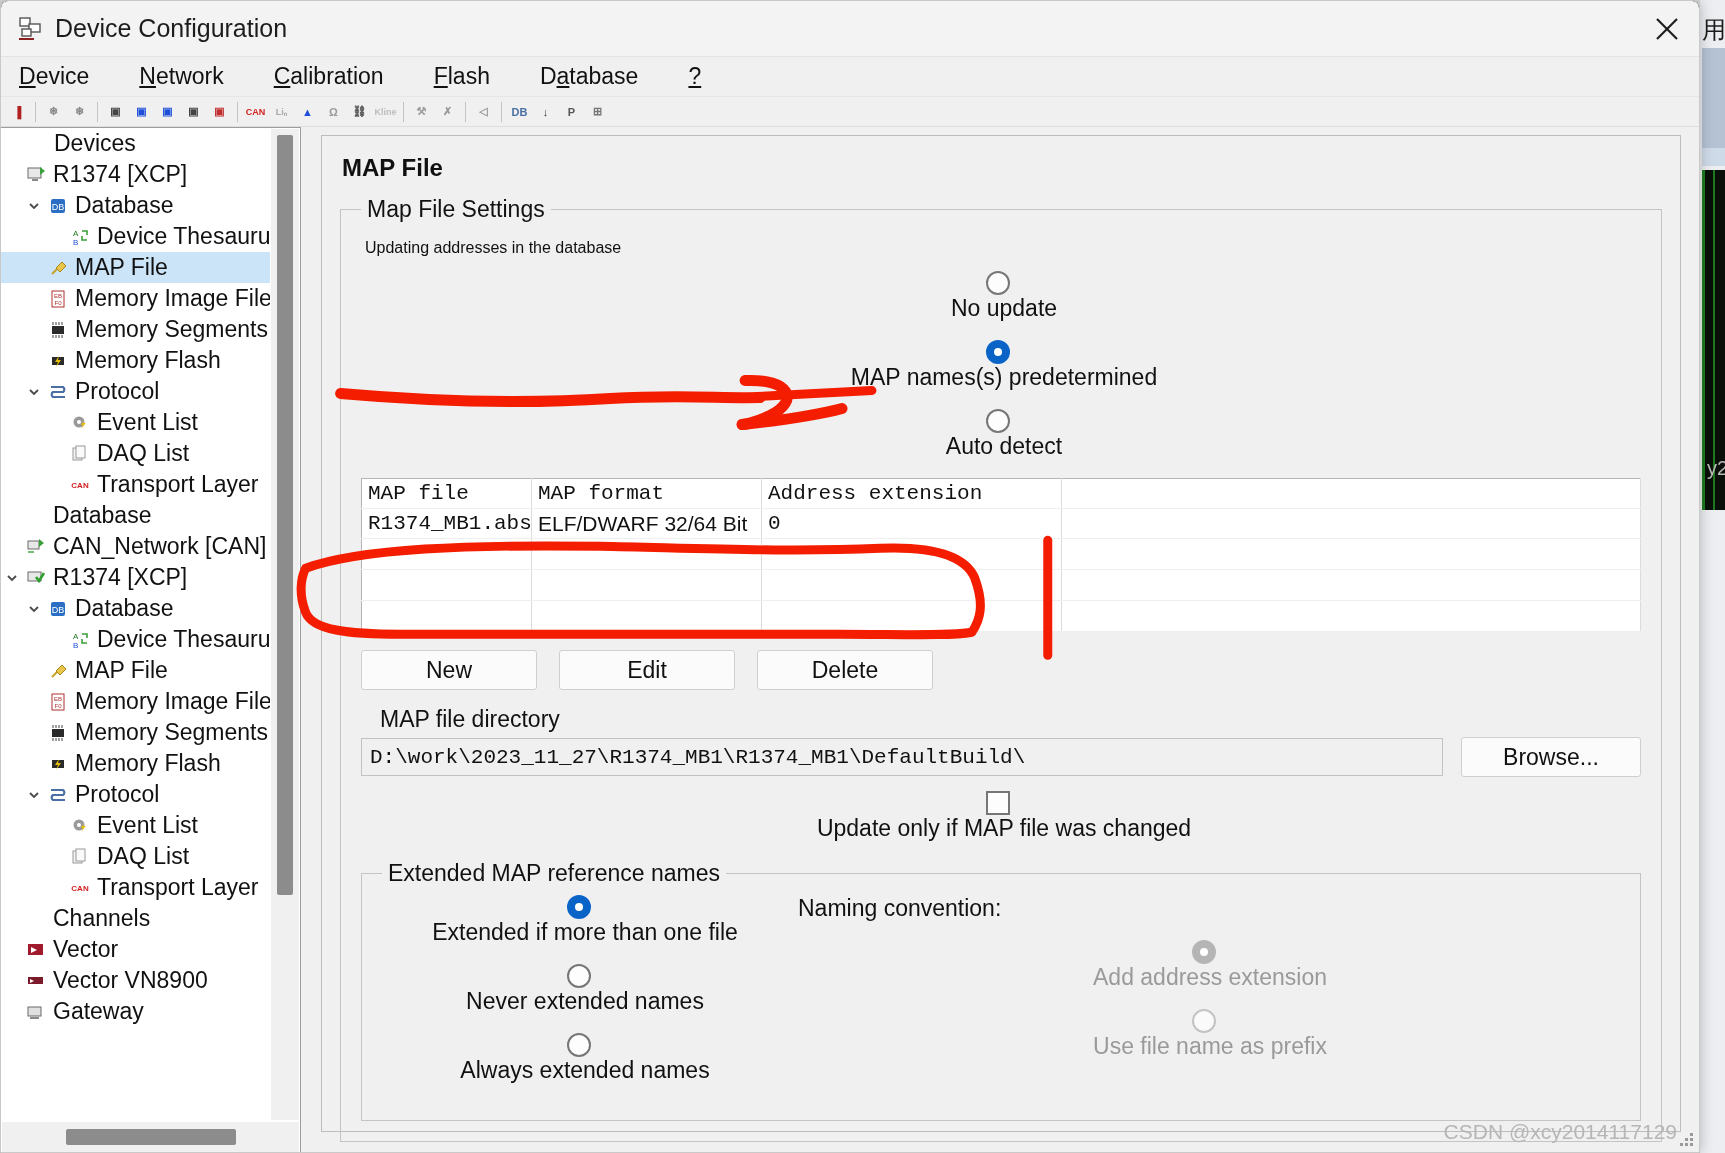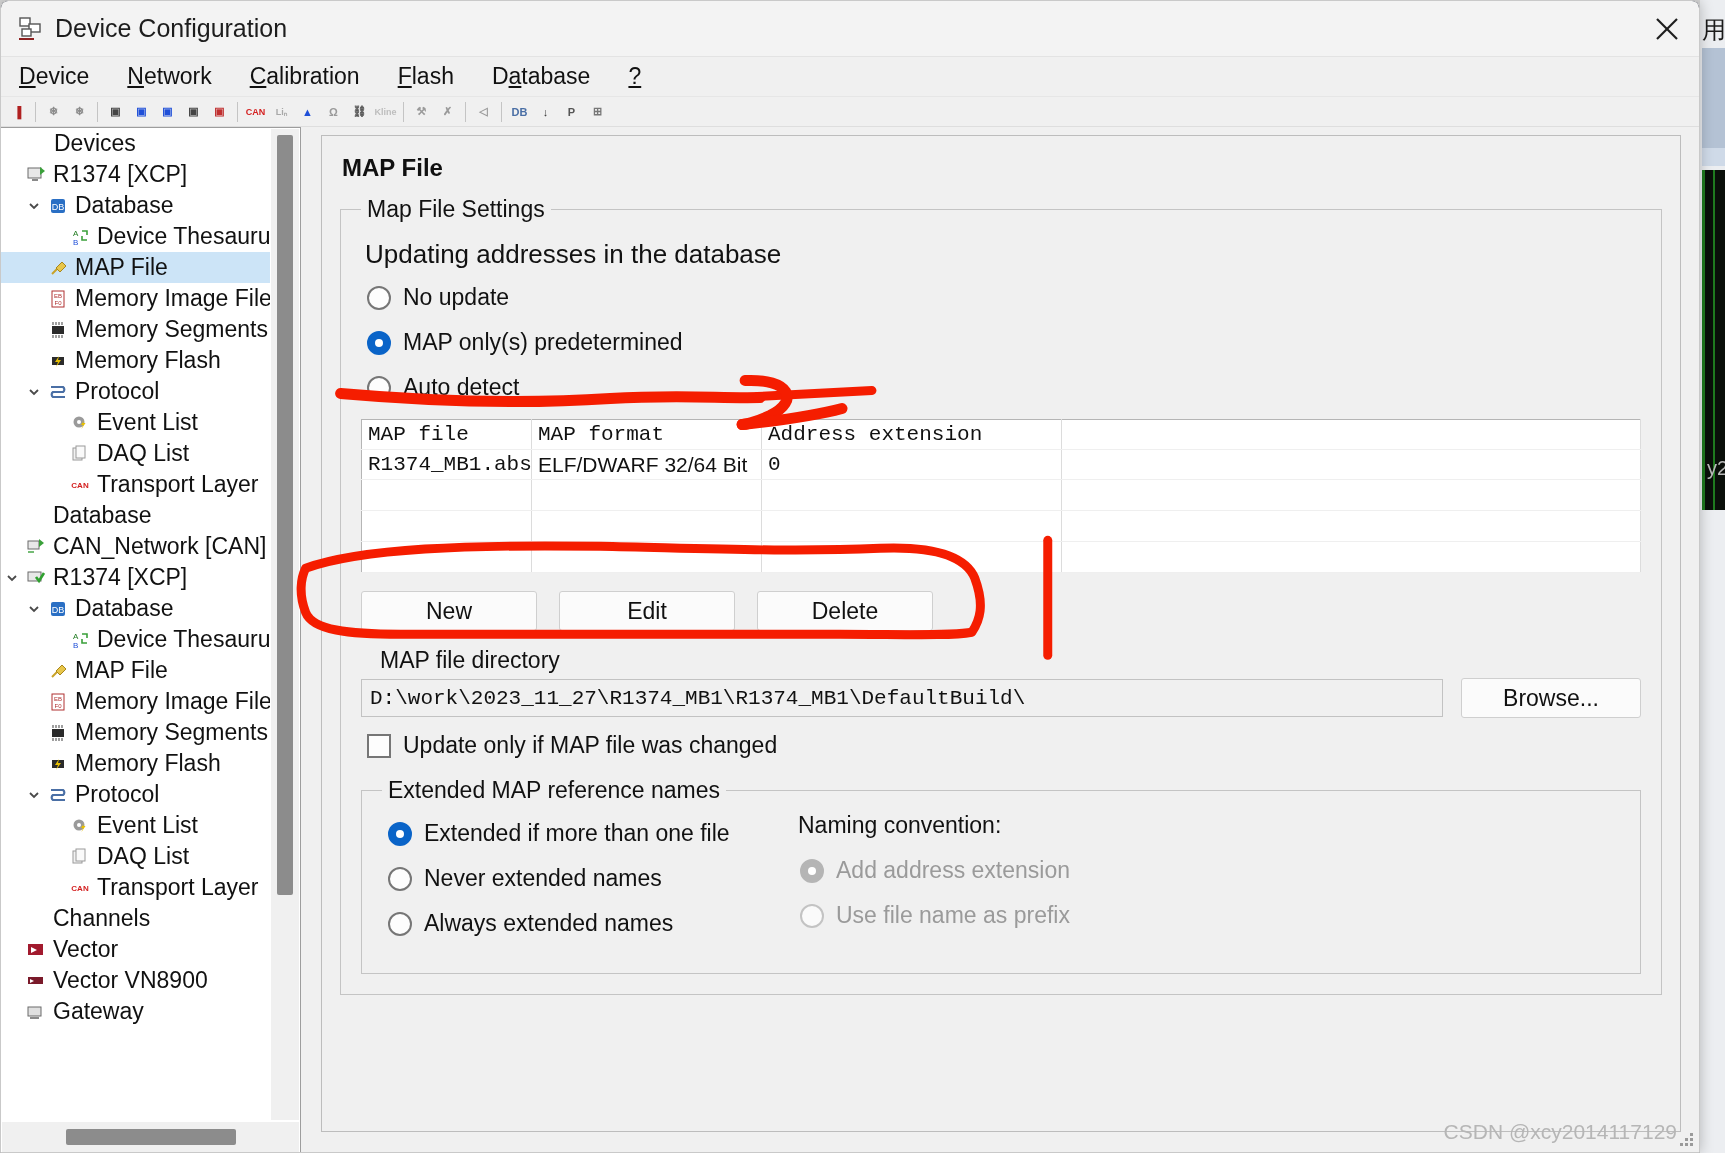--- a/index.html
+++ b/index.html
@@ -84,21 +84,21 @@
     cursor: pointer;
   }
   #close-button svg { display: block; }
 
   
   #menubar {
     height: 40px;
     background: #f0f0f0;
     display: flex; align-items: center;
     padding-left: 14px;
-    gap: 30px;
+    gap: 42px;
     border-bottom: 1px solid #e6e6e6;
   }
   .menu-item {
     font-size: 23px; color: #111;
     padding: 2px 4px;
     cursor: default;
     white-space: nowrap;
   }
   .menu-item .acc { text-decoration: underline; }
 
@@ -196,30 +196,31 @@
   fieldset.group {
     border: 1px solid #c4c4c4;
     border-radius: 0;
     margin: 0 0 14px 0;
     padding: 8px 20px 18px 20px;
   }
   fieldset.group > legend {
     font-size: 23px; color: #111; padding: 0 6px;
   }
   .sub-label {
-    font-size: 26px; color: #111;
+    font-size: 16px; color: #111;
     margin: 8px 0 14px 4px;
   }
 
   
   .opt-row {
     display: flex; align-items: center;
-    margin: 8px 0 18px 6px;
+    margin: 0 0 18px 6px;
     font-size: 23px; color: #111;
     cursor: default;
+    flex-direction: column;
   }
   .opt-row.disabled { color: #9a9a9a; }
   .radio {
     width: 24px; height: 24px; border-radius: 50%;
     border: 2px solid #767676; background: #fdfdfd;
     margin-right: 12px; flex: 0 0 24px;
     position: relative;
   }
   .radio.checked {
     border-color: #0a64c8; background: #0a64c8;
@@ -738,21 +739,21 @@
 
         <div class="sub-label">Updating addresses in the database</div>
 
         <div id="update-options">
             <div class="opt-row">
               <span class="radio"></span>
               <span>No update</span>
             </div>
             <div class="opt-row">
               <span class="radio checked"></span>
-              <span>MAP only(s) predetermined</span>
+              <span>MAP names(s) predetermined</span>
             </div>
             <div class="opt-row">
               <span class="radio"></span>
               <span>Auto detect</span>
             </div>
           </div>
 
         <table id="map-table">
           <colgroup>
               <col class="c1">

